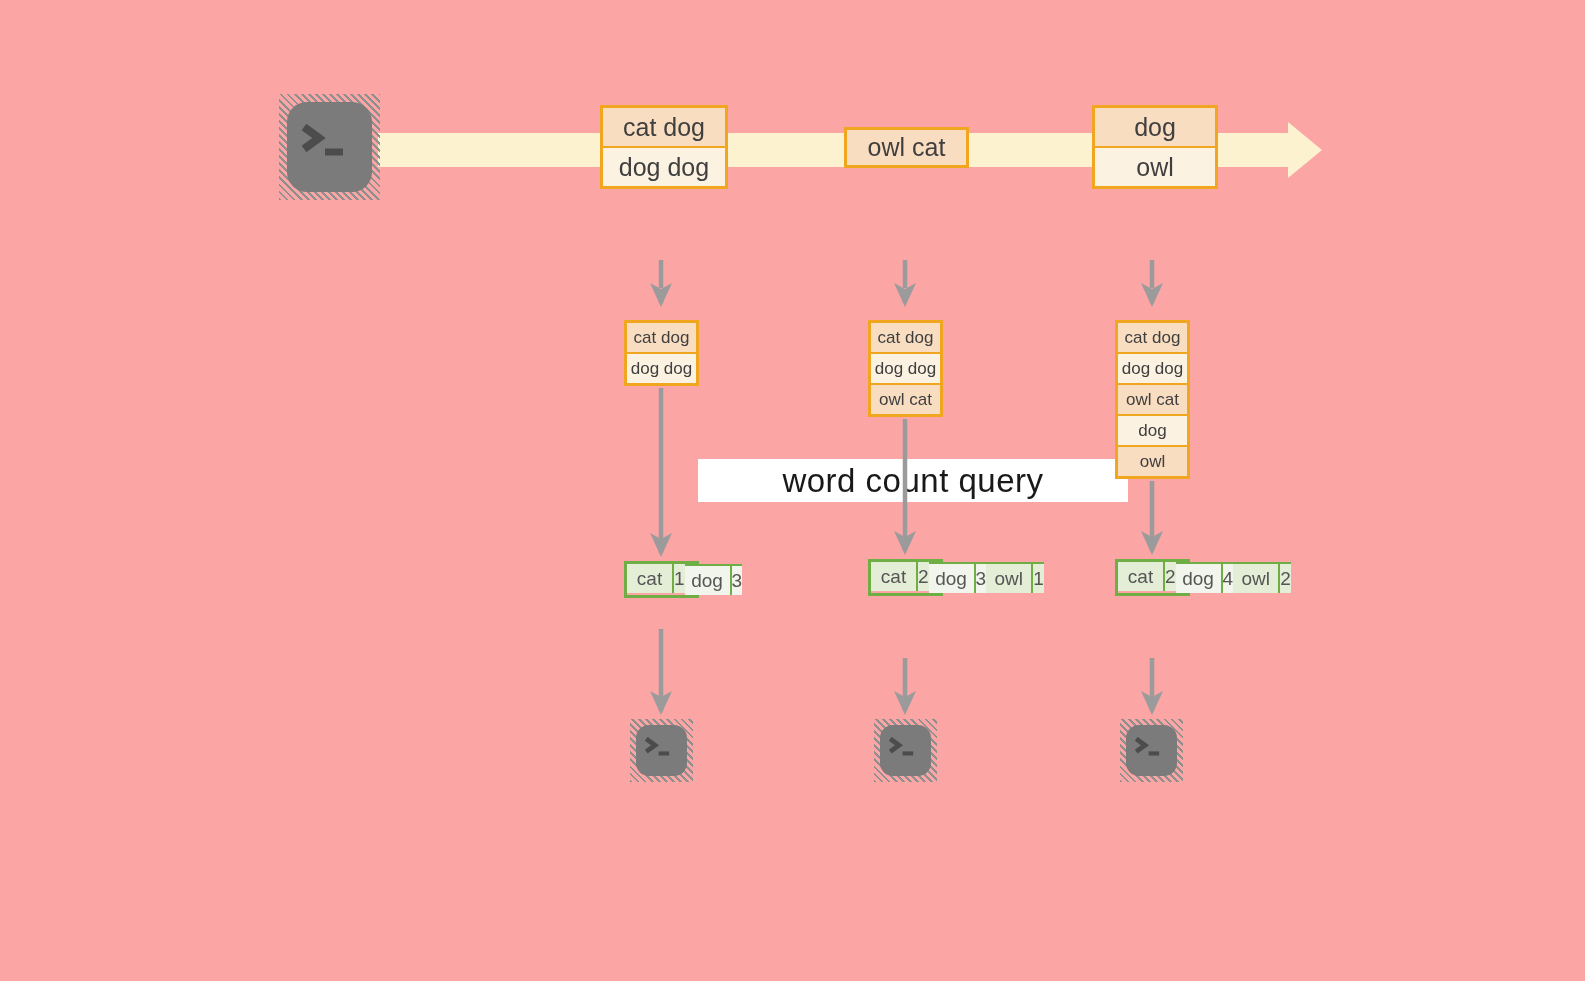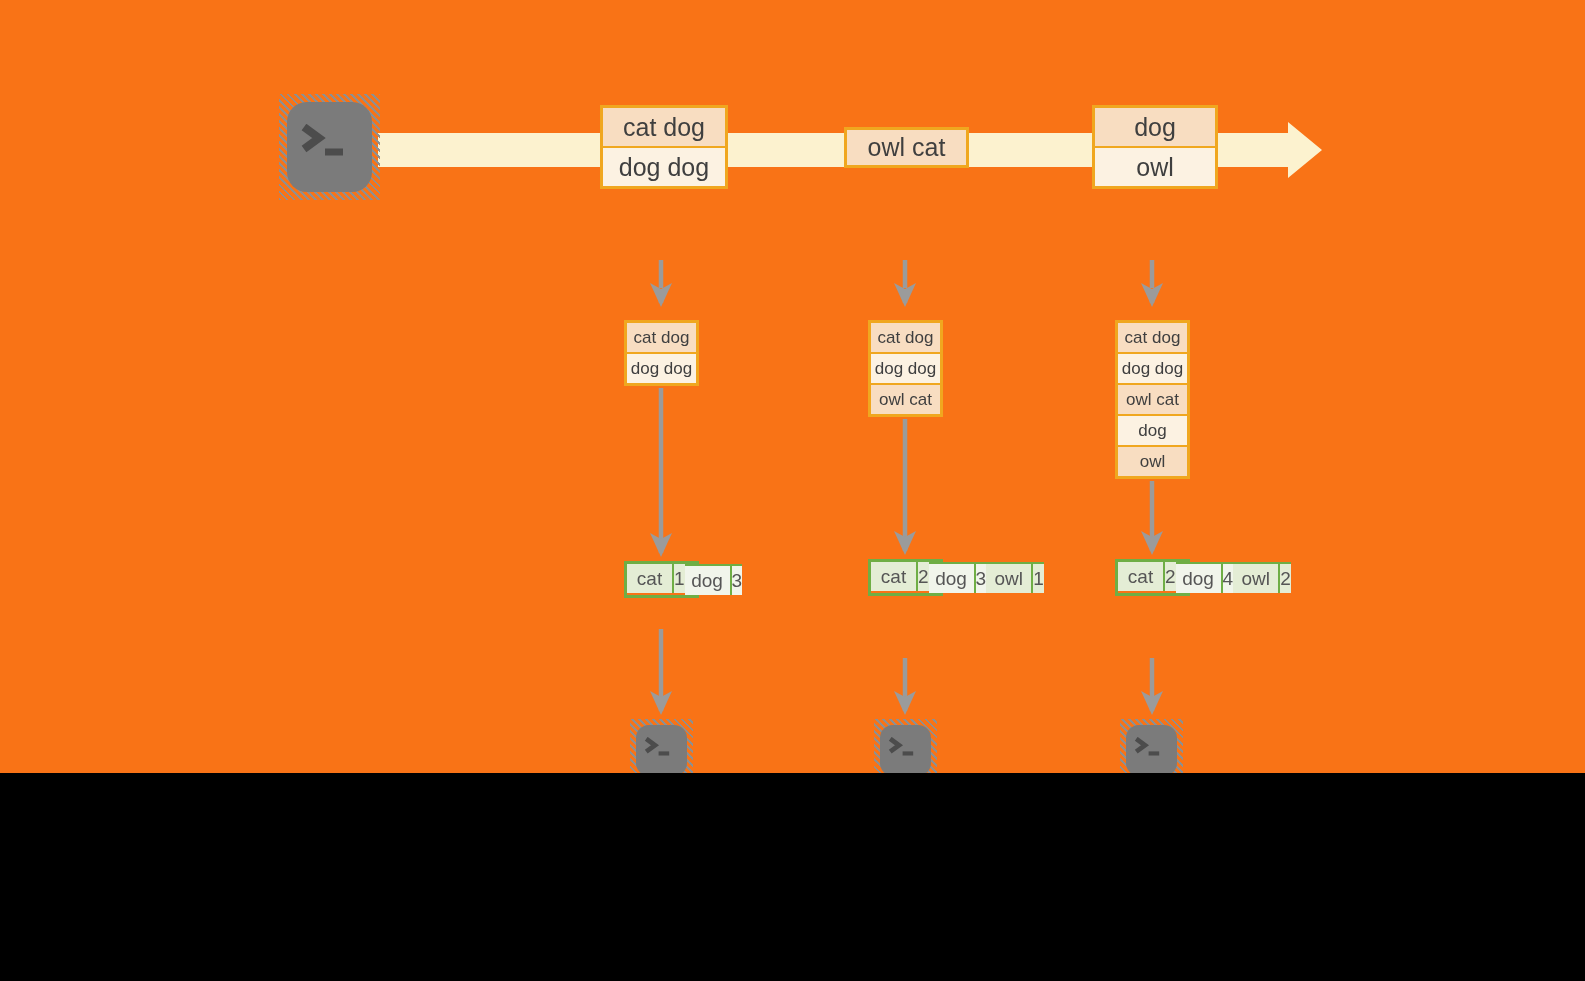--- a/index.html
+++ b/index.html
@@ -1,17 +1,17 @@
 <!DOCTYPE html>
 <html><head>
 <meta charset="utf-8">
 <style>
   html,body{margin:0;padding:0;background:#000;}
   .canvas{
-    position:relative;width:1585px;height:773px;background:#f97316;overflow:hidden;
+    position:relative;width:1585px;height:981px;background:#fca5a5;overflow:hidden;
     font-family:"Liberation Sans","DejaVu Sans",sans-serif;
   }
   
   .terminal{
     position:absolute;z-index:3;
     background:repeating-linear-gradient(45deg,#8f8f8f 0 2px,rgba(0,0,0,0) 2px 5px);
   }
   .terminal-body{
     position:absolute;background:#7b7b7b;
   }
@@ -103,20 +103,21 @@
     <div class="event-cell">dog dog</div>
   </div>
   <div class="event-box single" style="left:844px;top:127px;width:119px;">
     <div class="event-cell">owl cat</div>
   </div>
   <div class="event-box" style="left:1092px;top:105px;width:120px;">
     <div class="event-cell">dog</div>
     <div class="event-cell">owl</div>
   </div>
 
+  <div class="query-box">word count query</div>
 
   <div class="stack" style="left:624px;top:320px;">
     <div class="stack-cell">cat dog</div>
     <div class="stack-cell">dog dog</div>
   </div>
   <div class="wc-table" style="left:624px;top:561px;">
     <div class="wc-row">
       <div class="wc-cell wc-word">cat</div>
       <div class="wc-cell wc-count">1</div>
     </div>

